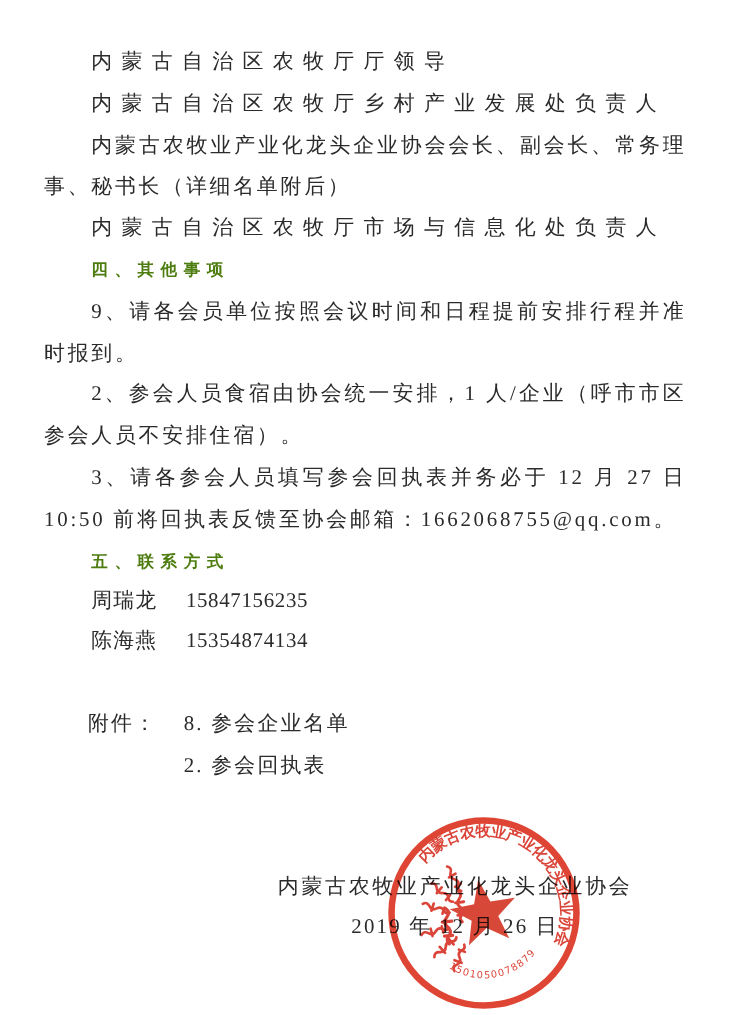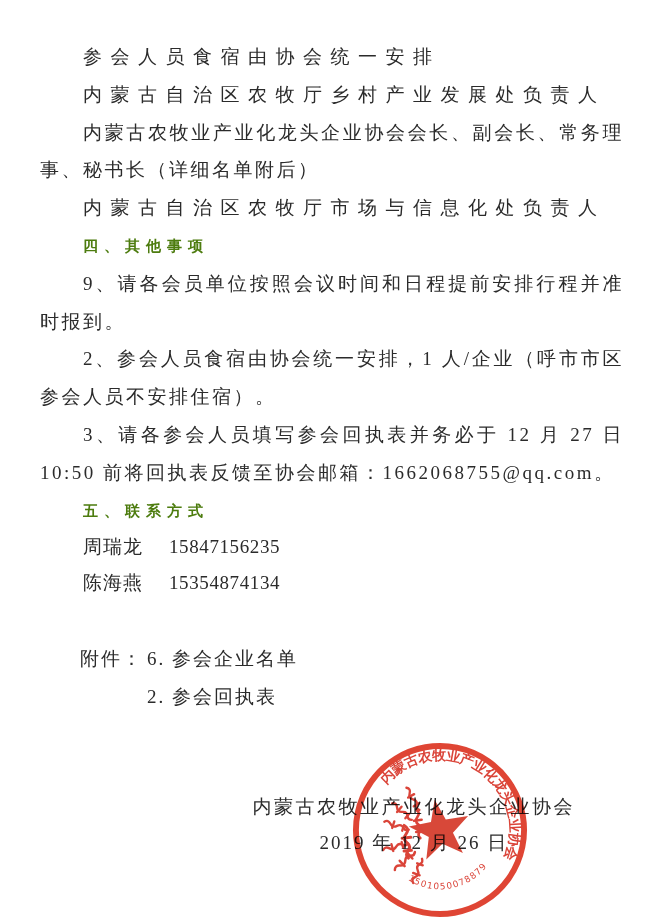--- a/index.html
+++ b/index.html
@@ -43,20 +43,21 @@
   .contact-phone{
     margin-left:26px;
     letter-spacing:0.6px;
   }
   .attachments{
     display:flex;
     margin:40px 0 0 40px;
     font-size:19px;
     line-height:37.5px;
     letter-spacing:2px;
+    gap:20px;
   }
   .attach-label{white-space:nowrap;margin-right:4px;}
   .attach-items{display:flex;flex-direction:column;}
   .signature-block{
     position:absolute;
     top:789px;
     right:89px;
     text-align:center;
     font-size:19px;
     line-height:35.5px;
@@ -88,21 +89,21 @@
     letter-spacing:1.2px;
   }
   .mg{stroke:#d8362a;stroke-width:2.4;fill:none;stroke-linecap:round;}
 </style>
 </head>
 <body>
 
 <div class="page">
   <div class="content">
 
-    <p class="para recipient-wide">参会人员食宿由协会统一安排</p>
+    <p class="para recipient-wide">内蒙古自治区农牧厅厅领导</p>
     <p class="para recipient-wide">内蒙古自治区农牧厅乡村产业发展处负责人</p>
     <p class="para">内蒙古农牧业产业化龙头企业协会会长、副会长、常务理事、秘书长（详细名单附后）</p>
     <p class="para recipient-wide">内蒙古自治区农牧厅市场与信息化处负责人</p>
 
     <h3 class="heading">四、其他事项</h3>
 
     <p class="para">9、请各会员单位按照会议时间和日程提前安排行程并准时报到。</p>
     <p class="para">2、参会人员食宿由协会统一安排，1 人/企业（呼市市区参会人员不安排住宿）。</p>
     <p class="para">3、请各参会人员填写参会回执表并务必于 12 月 27 日 10:50 前将回执表反馈至协会邮箱：1662068755@qq.com。</p>
 
@@ -111,21 +112,21 @@
     <div class="contact-row">
       <span class="contact-name">周瑞龙</span><span class="contact-phone">15847156235</span>
     </div>
     <div class="contact-row">
       <span class="contact-name">陈海燕</span><span class="contact-phone">15354874134</span>
     </div>
 
     <div class="attachments">
       <span class="attach-label">附件：</span>
       <span class="attach-items">
-        <span>6. 参会企业名单</span>
+        <span>8. 参会企业名单</span>
         <span>2. 参会回执表</span>
       </span>
     </div>
 
   </div>
 
   <div class="signature-block">
     <div>内蒙古农牧业产业化龙头企业协会</div>
     <div class="signature-date">2019 年 12 月 26 日</div>
   </div>

